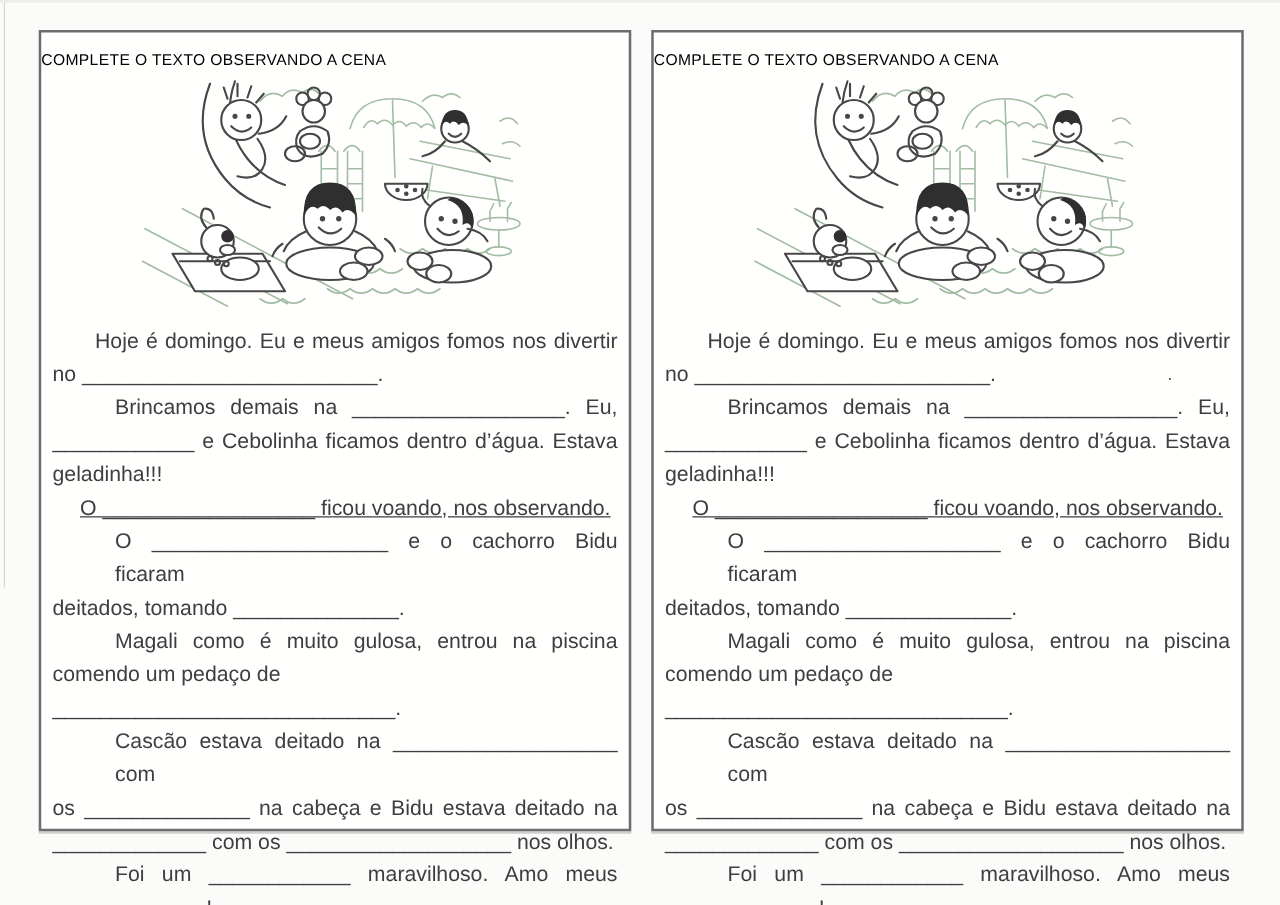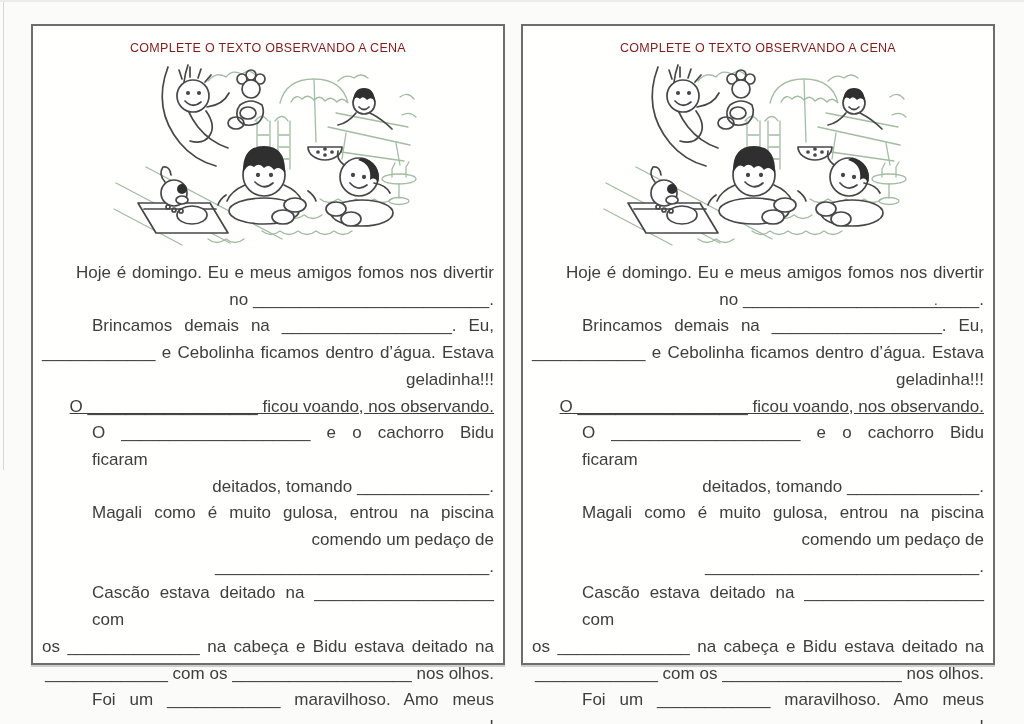--- a/index.html
+++ b/index.html
@@ -16,34 +16,34 @@
     position:absolute;left:0;top:0;width:1024px;height:2px;background:#ececea;
   }
   .panel{
     position:absolute;top:24px;width:474px;height:641px;
     background:#fffffe;border:2px solid #6d6d6d;box-sizing:border-box;
     box-shadow:0 2px 0 rgba(90,90,90,.28);
   }
   .panel.left{left:31px;}
   .panel.right{left:521px;}
   .panel-title{
-    margin-top:15px;text-align:center;
-    font-size:12.5px;letter-spacing:.3px;color:#7f1d1d;
+    margin-top:15px;
+    font-size:12.5px;letter-spacing:.3px;color:#000000;
   }
   .figure{
     height:186px;margin-top:8px;
     display:flex;justify-content:center;align-items:center;
   }
   .textblock{margin:11px 9px 0 9px;}
   .tline{
     font-size:17px;line-height:26.7px;color:#3e3e3e;
     white-space:normal;position:relative;
   }
   .j{text-align:justify;text-align-last:justify;}
-  .l{text-align:right;}
+  .l{text-align:left;}
   .ia{padding-left:34px;}
   .ib{padding-left:50px;}
   .ic{padding-left:22px;text-decoration:underline;}
   .stray{
     position:absolute;right:46px;top:0;
     font-size:15px;color:#555;
   }
   svg .thin{stroke:#a3bca4;fill:none;stroke-width:1.3;stroke-linecap:round;}
   svg .bold{stroke:#474747;fill:none;stroke-width:1.7;stroke-linecap:round;stroke-linejoin:round;}
 </style>

